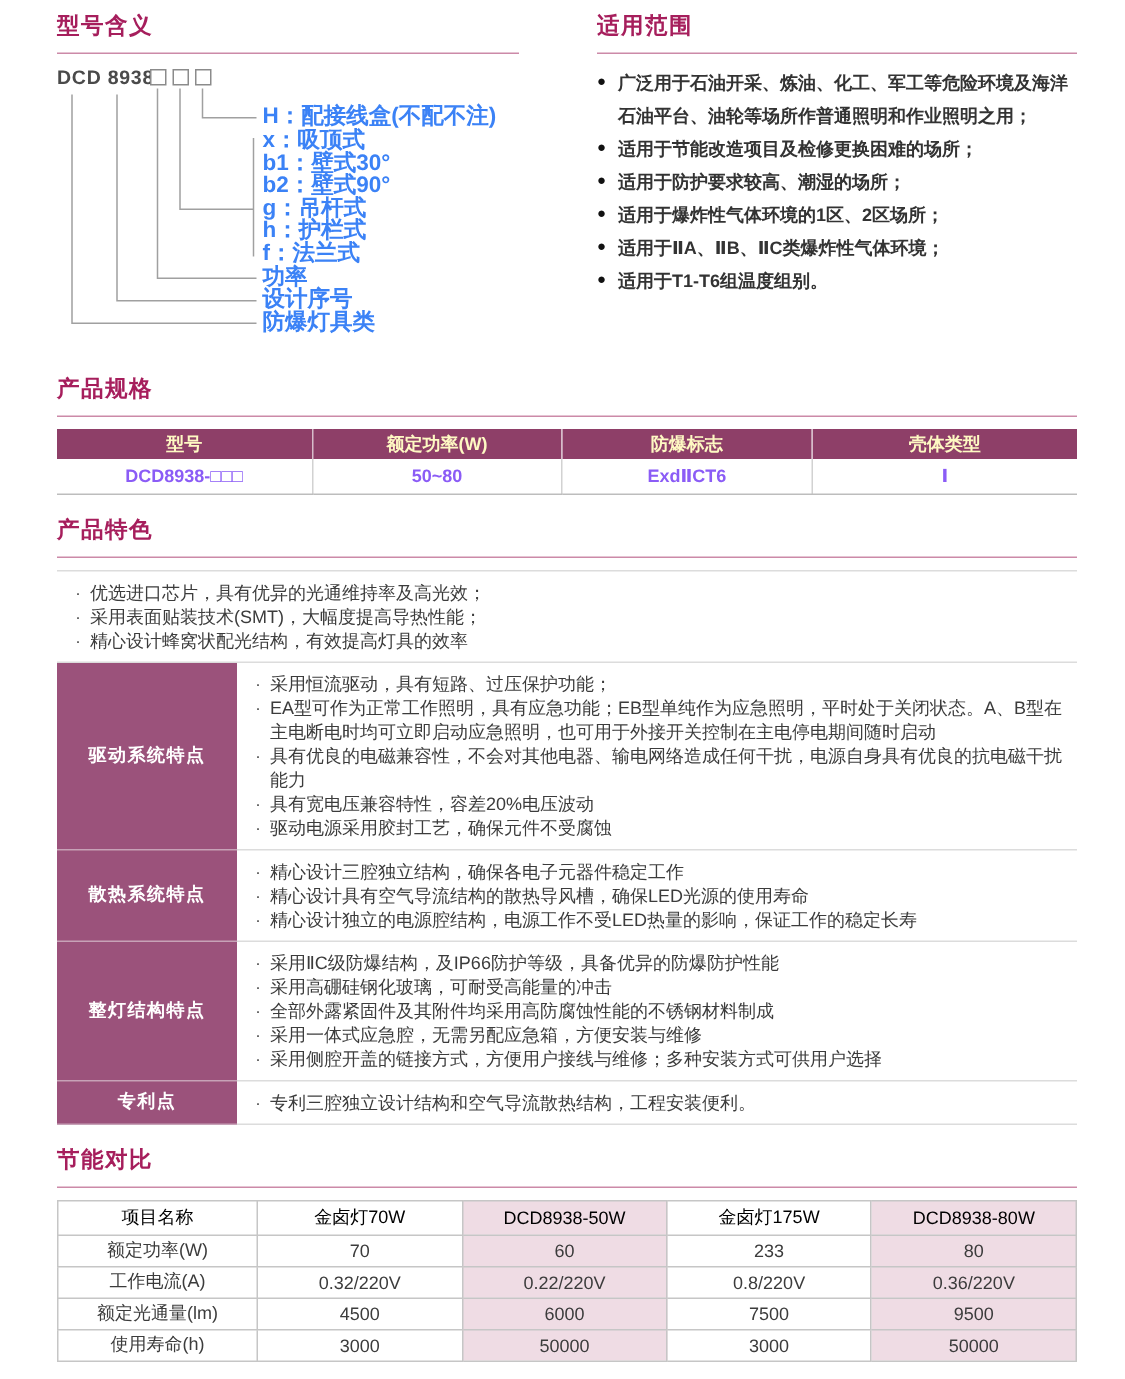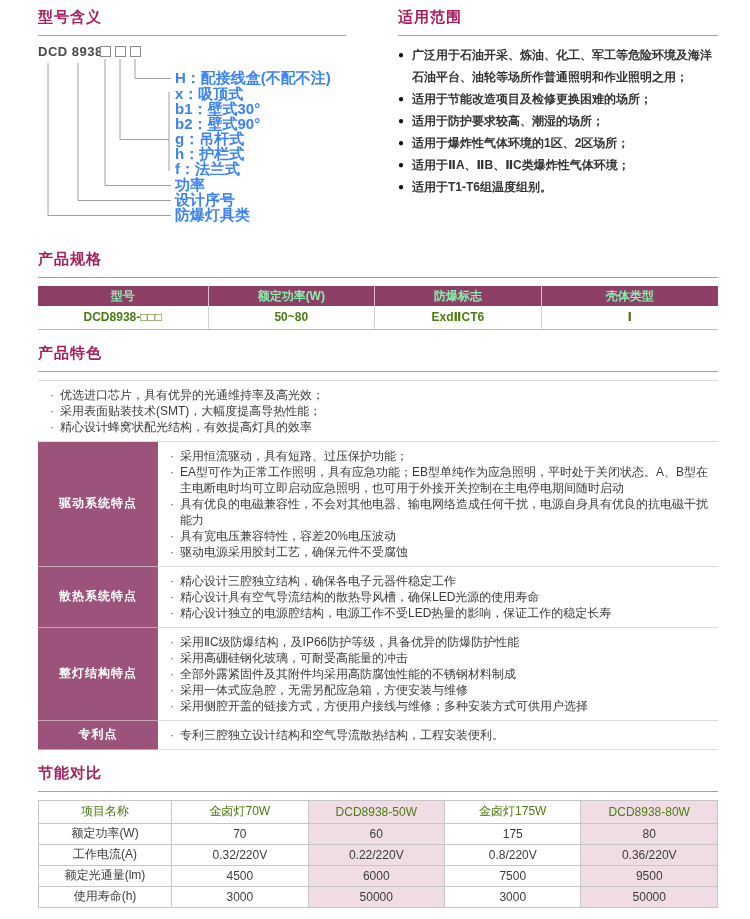--- a/index.html
+++ b/index.html
@@ -35,27 +35,27 @@
   
   .scope-list{list-style:none;margin-top:6px;}
   .scope-list li{position:relative;padding-left:14px;line-height:22px;font-weight:bold;color:#333;}
   .scope-list .dot{position:absolute;left:0;top:0;font-size:10px;color:#111;}
 
   .section{margin-top:14px;}
 
   
   .spec-table{width:100%;border-collapse:collapse;margin-top:4px;text-align:center;}
   .spec-table th{
-    background:var(--table_header_bg);color:#86efac;font-size:12px;font-weight:bold;
+    background:var(--table_header_bg);color:#fef9c3;font-size:12px;font-weight:bold;
     height:20px;border-right:1px solid rgba(255,255,255,.65);
   }
   .spec-table th:last-child{border-right:none;}
   .spec-table td{
     height:23px;border-right:1px solid #d2d2d2;border-bottom:1px solid #bdbdbd;
-    font-weight:bold;color:#4d7c0f;
+    font-weight:bold;color:#8b5cf6;
   }
   .spec-table td:last-child{border-right:none;}
 
   
   .feat-table{border-top:1px solid #dcdcdc;margin-top:2px;}
   .feat-row{display:flex;border-bottom:1px solid #dcdcdc;}
   .feat-label{
     flex:0 0 120px;background:var(--feature_label_bg);color:#fff;
     display:flex;align-items:center;justify-content:center;
     font-size:12px;font-weight:bold;letter-spacing:1px;
@@ -64,21 +64,21 @@
   .feat-content{flex:1;min-width:0;padding:6px 0 6px 12px;}
   .fb{display:flex;line-height:16px;font-size:12px;color:#3c3c3c;}
   .fb .fdot{flex:0 0 10px;color:#555;}
   .fb .ftext{flex:1;min-width:0;}
 
   
   .energy-table{width:100%;border-collapse:collapse;margin-top:4px;text-align:center;font-size:12px;color:#3c3c3c;}
   .energy-table th,.energy-table td{
     border:1px solid #c6c6c6;height:21px;font-weight:normal;padding:1px 2px;
   }
-  .energy-table th{height:23px;color:#4d7c0f;}
+  .energy-table th{height:23px;color:#000000;}
   .energy-table .hl{background:var(--highlight_pink);}
 </style>
 </head>
 <body>
 
 <div class="page">
 
   <div class="top-cols">
 
     <section class="col-left">
@@ -275,21 +275,21 @@
           <th class="hl">DCD8938-50W</th>
           <th>金卤灯175W</th>
           <th class="hl">DCD8938-80W</th>
         </tr>
       </thead>
       <tbody>
         <tr>
           <td>额定功率(W)</td>
           <td>70</td>
           <td class="hl">60</td>
-          <td>175</td>
+          <td>233</td>
           <td class="hl">80</td>
         </tr>
         <tr>
           <td>工作电流(A)</td>
           <td>0.32/220V</td>
           <td class="hl">0.22/220V</td>
           <td>0.8/220V</td>
           <td class="hl">0.36/220V</td>
         </tr>
         <tr>

